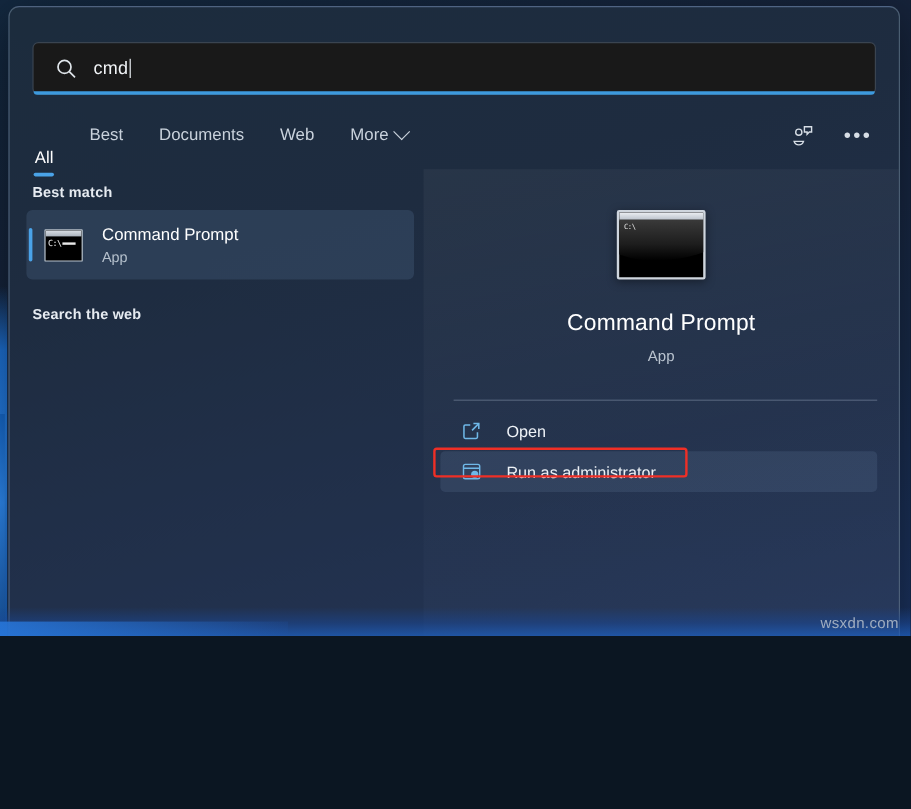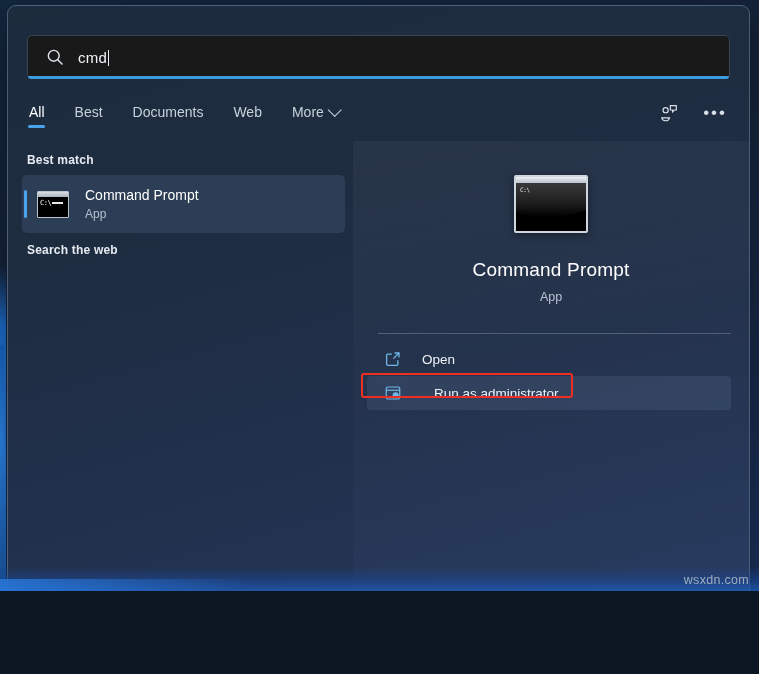--- a/index.html
+++ b/index.html
@@ -4,21 +4,21 @@
 <style>
   html, body {
     margin: 0;
     padding: 0;
     background: #0b1622;
     font-family: "Liberation Sans", sans-serif;
   }
   #root {
     position: relative;
     width: 759px;
-    height: 591px;
+    height: 530px;
     overflow: hidden;
     background: linear-gradient(160deg, #13283f 0%, #16233a 35%, #182a48 70%, #1b3360 100%);
   }
   
   .desk-stripe {
     position: absolute;
     left: 0; top: 0; bottom: 0;
     width: 6px;
     background: linear-gradient(180deg, rgba(20,40,70,0) 0%, rgba(20,40,70,0) 45%, #1d6fd0 55%, #2a86ee 78%, #1a5fb8 100%);
   }
@@ -106,21 +106,21 @@
   .tab {
     position: relative;
     font-size: 14px;
     color: #c9d2dc;
     padding: 2px 2px 10px 2px;
     cursor: default;
     display: flex;
     align-items: center;
     gap: 5px;
   }
-  .tab.active { color: #ffffff; }
+  .tab.active { color: #ffffff; margin-top: 19px; }
   .tab.active::after {
     content: "";
     position: absolute;
     left: 1px; bottom: 2px;
     width: 17px; height: 3px;
     border-radius: 2px;
     background: #4aa3e8;
   }
   .chev-down {
     width: 9px; height: 9px;
@@ -302,21 +302,21 @@
   .action {
     position: relative;
     height: 34px;
     margin: 0 18px 0 14px;
     border-radius: 4px;
     display: flex;
     align-items: center;
     padding-left: 17px;
     box-sizing: border-box;
   }
-  .action.hover { background: rgba(140,170,210,0.13); gap: 12px; }
+  .action.hover { background: rgba(140,170,210,0.13); }
   .action .ico {
     width: 18px; height: 18px;
     flex: none;
     color: #6fb8e8;
   }
   .action .lbl {
     margin-left: 20px;
     font-size: 13.5px;
     color: #eef2f7;
   }
@@ -397,21 +397,21 @@
           <div class="tbar"></div>
           <div class="prompt">C:\</div>
           <div class="cursorbar"></div>
         </div>
         <div class="res-text">
           <div class="res-title">Command Prompt</div>
           <div class="res-sub">App</div>
         </div>
       </div>
 
-      <div class="section-label" style="margin-top:10px;">Search the web</div>
+      <div class="section-label" style="margin-top:22px;">Search the web</div>
 
     </div>
 
     <div class="preview">
       <div class="preview-head">
         <div class="big-icon">
           <div class="tbar2"></div>
           <div class="sheen"></div>
           <div class="ptext">C:\</div>
         </div>

